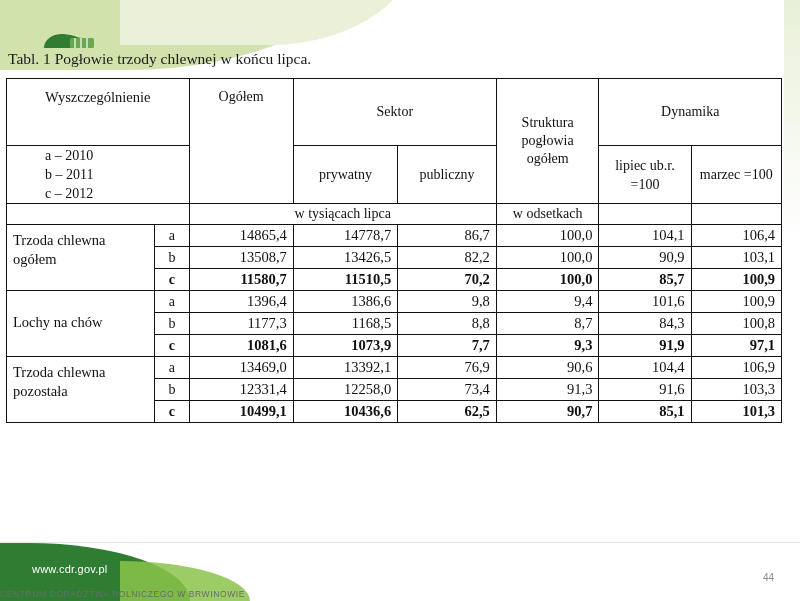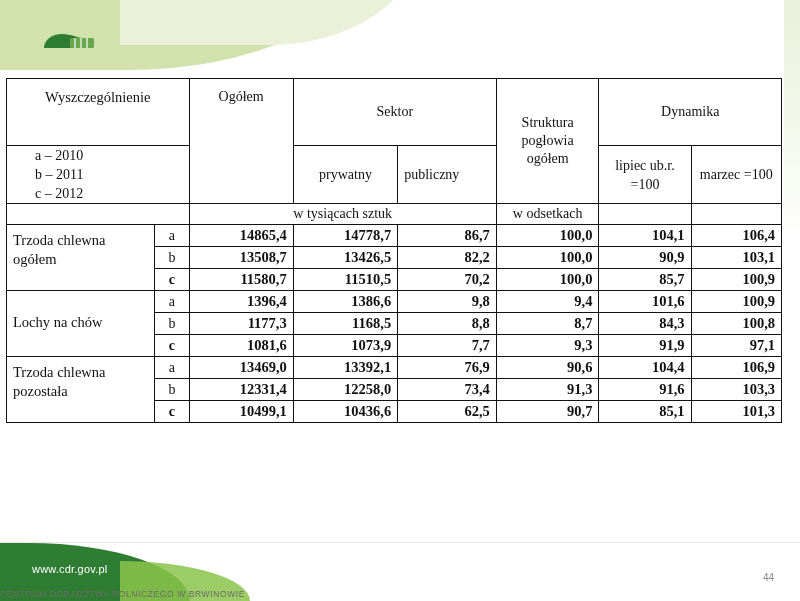--- a/index.html
+++ b/index.html
@@ -191,21 +191,20 @@
   .yr {
     text-align: center;
     width: 22px;
     font-size: 14px;
   }
   .num {
     text-align: right;
     padding-right: 14px;
     font-size: 14.5px;
     white-space: nowrap;
-    font-weight: bold;
   }
   tr.bold .num, tr.bold .yr {
     font-weight: bold;
   }
   .nb-top { border-top: none; }
   .nb-bot { border-bottom: none; }
 </style>
 </head>
 <body>
 
@@ -215,20 +214,21 @@
   <div class="right-edge-green"></div>
 
   <svg class="logo" viewBox="0 0 56 26">
     <path d="M2 18 C2 10 10 4 20 4 C30 4 36 8 40 8 L40 18 Z" fill="#2e7d32"></path>
     <rect x="28" y="8" width="24" height="10" rx="1.5" fill="#6aa84f"></rect>
     <line x1="33" y1="8" x2="33" y2="18" stroke="#ffffff" stroke-width="1.2"></line>
     <line x1="39" y1="8" x2="39" y2="18" stroke="#ffffff" stroke-width="1.2"></line>
     <line x1="45" y1="8" x2="45" y2="18" stroke="#ffffff" stroke-width="1.2"></line>
   </svg>
 
+  <div class="caption">Tabl. 1 Pogłowie trzody chlewnej w końcu lipca.</div>
 
   <div class="table-wrap">
     <table class="t">
       <colgroup>
         <col style="width:150px">
         <col style="width:24px">
         <col style="width:106px">
         <col style="width:106px">
         <col style="width:100px">
         <col style="width:104px">
@@ -237,34 +237,34 @@
       </colgroup>
       <thead>
         <tr>
           <th class="hdr-left nb-bot" colspan="2" rowspan="1" style="height:56px;vertical-align:top;padding-top:8px">Wyszczególnienie</th>
           <th rowspan="2" style="vertical-align:top;padding-top:10px">Ogółem</th>
           <th colspan="2">Sektor</th>
           <th rowspan="2" style="line-height:18px">Struktura pogłowia ogółem</th>
           <th colspan="2">Dynamika</th>
         </tr>
         <tr>
-          <td class="nb-top nb-bot" colspan="2" style="height:42px;padding:0 0 0 28px;font-size:14px;line-height:19px">
+          <td class="nb-top nb-bot" colspan="2" style="height:42px;padding:0 0 0 38px;font-size:14px;line-height:19px">
 
             <div><span>a – 2010</span></div>
             <div><span>b – 2011</span></div>
             <div><span>c – 2012</span></div>
           </td>
           <td style="text-align:center">prywatny</td>
-          <td style="text-align:left">publiczny</td>
+          <td style="text-align:center">publiczny</td>
           <td style="text-align:center;line-height:19px"><span>lipiec ub.r. =100</span></td>
           <td style="text-align:center;line-height:17px"><span>marzec =100</span></td>
         </tr>
         <tr class="unit-row">
           <td class="nb-top" colspan="2" style="border-bottom:1px solid #111"></td>
-          <td colspan="3">w tysiącach sztuk</td>
+          <td colspan="3">w tysiącach lipca</td>
           <td>w odsetkach</td>
           <td class="nb-top" style="border-top:none"></td>
           <td class="nb-top" style="border-top:none"></td>
         </tr>
       </thead>
       <tbody>
 
         <tr>
           <td class="rowlabel nb-bot" rowspan="3" style="vertical-align:top;padding-top:6px">
             <div><span>Trzoda chlewna</span></div>

